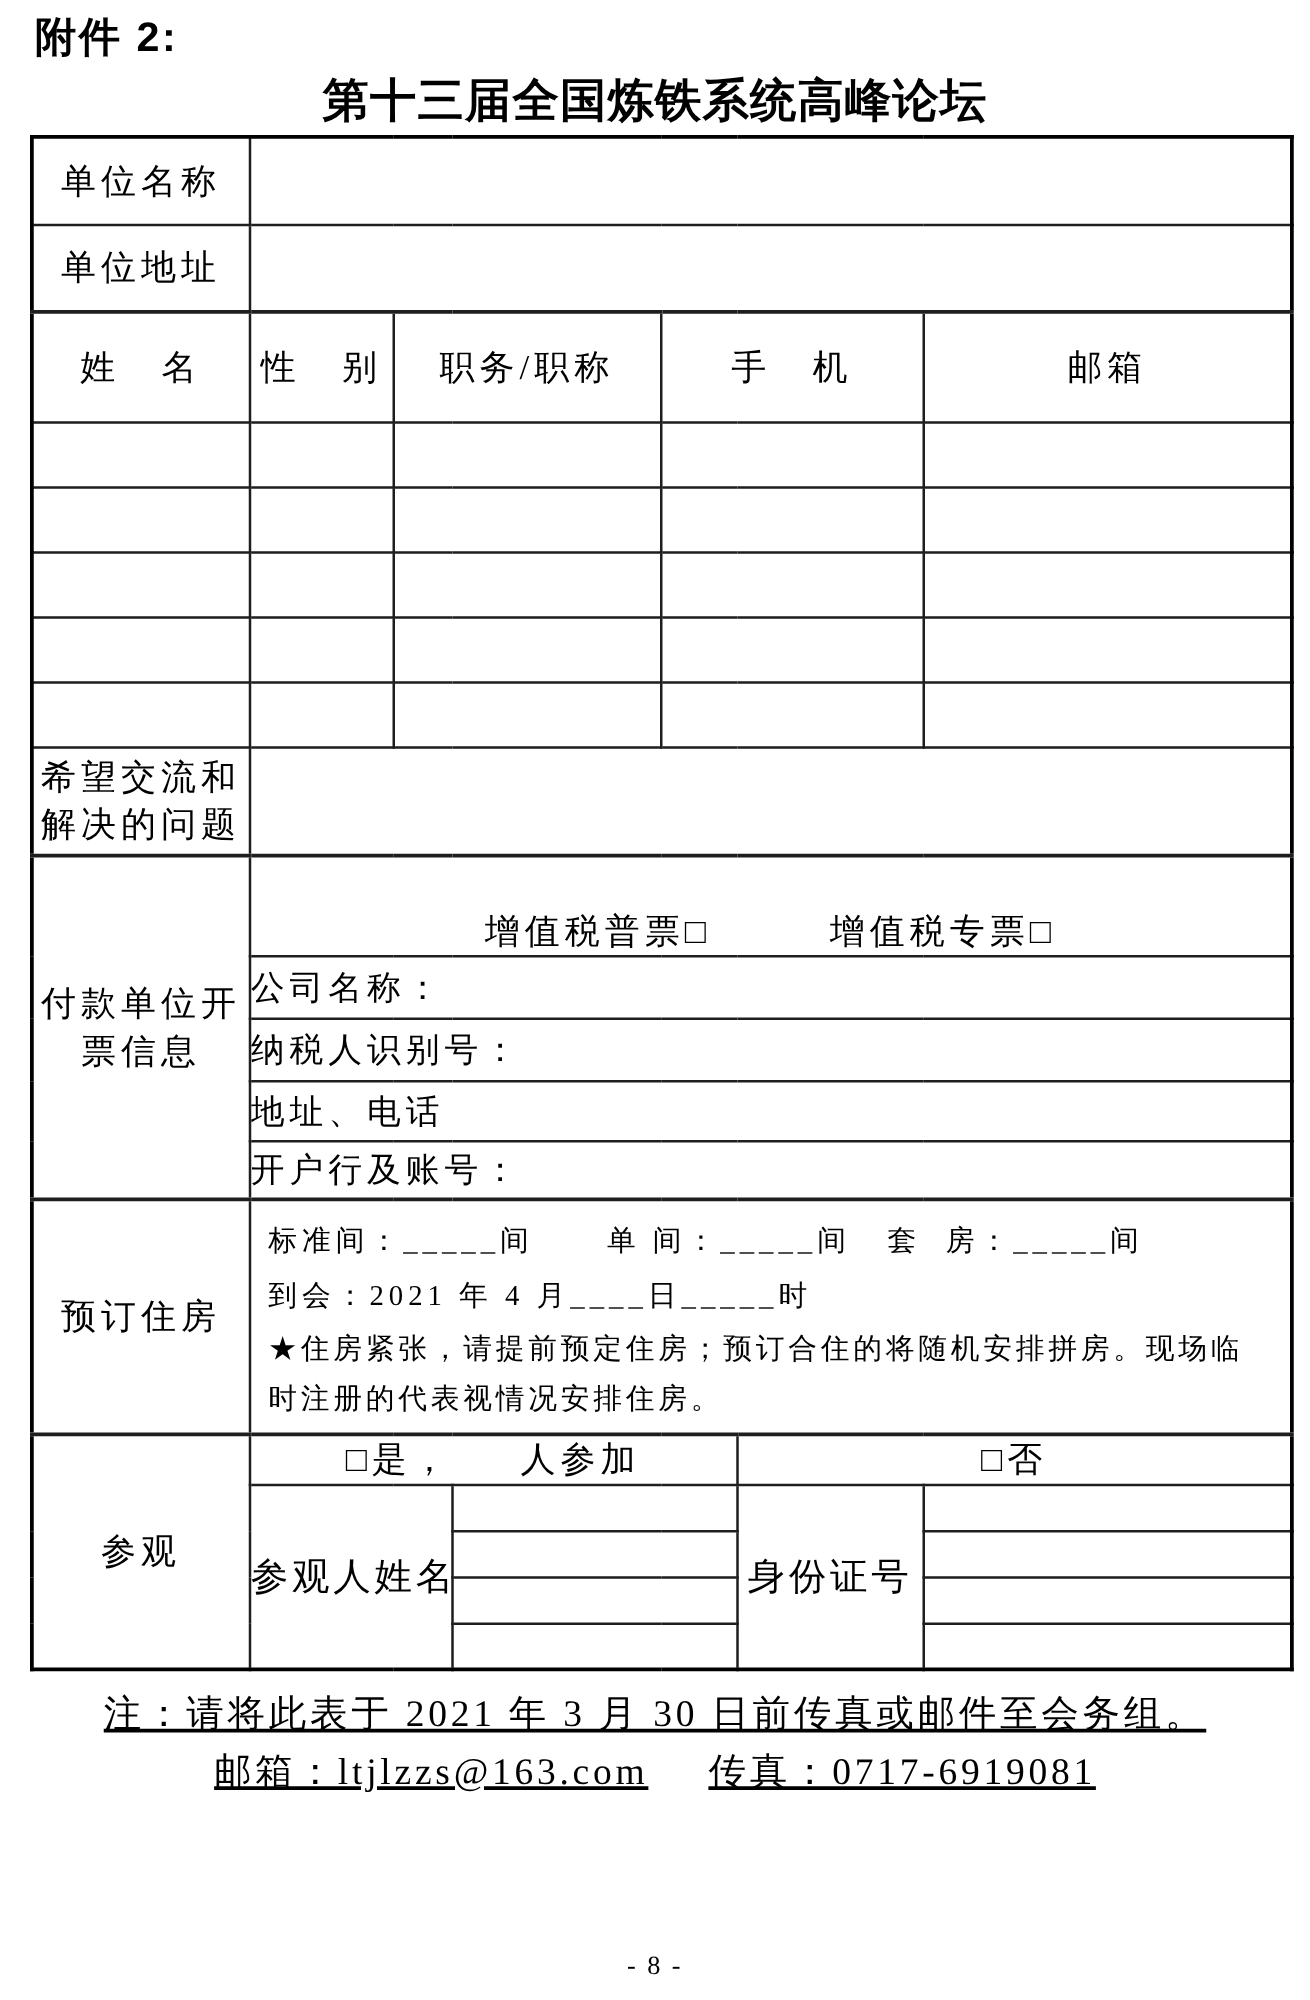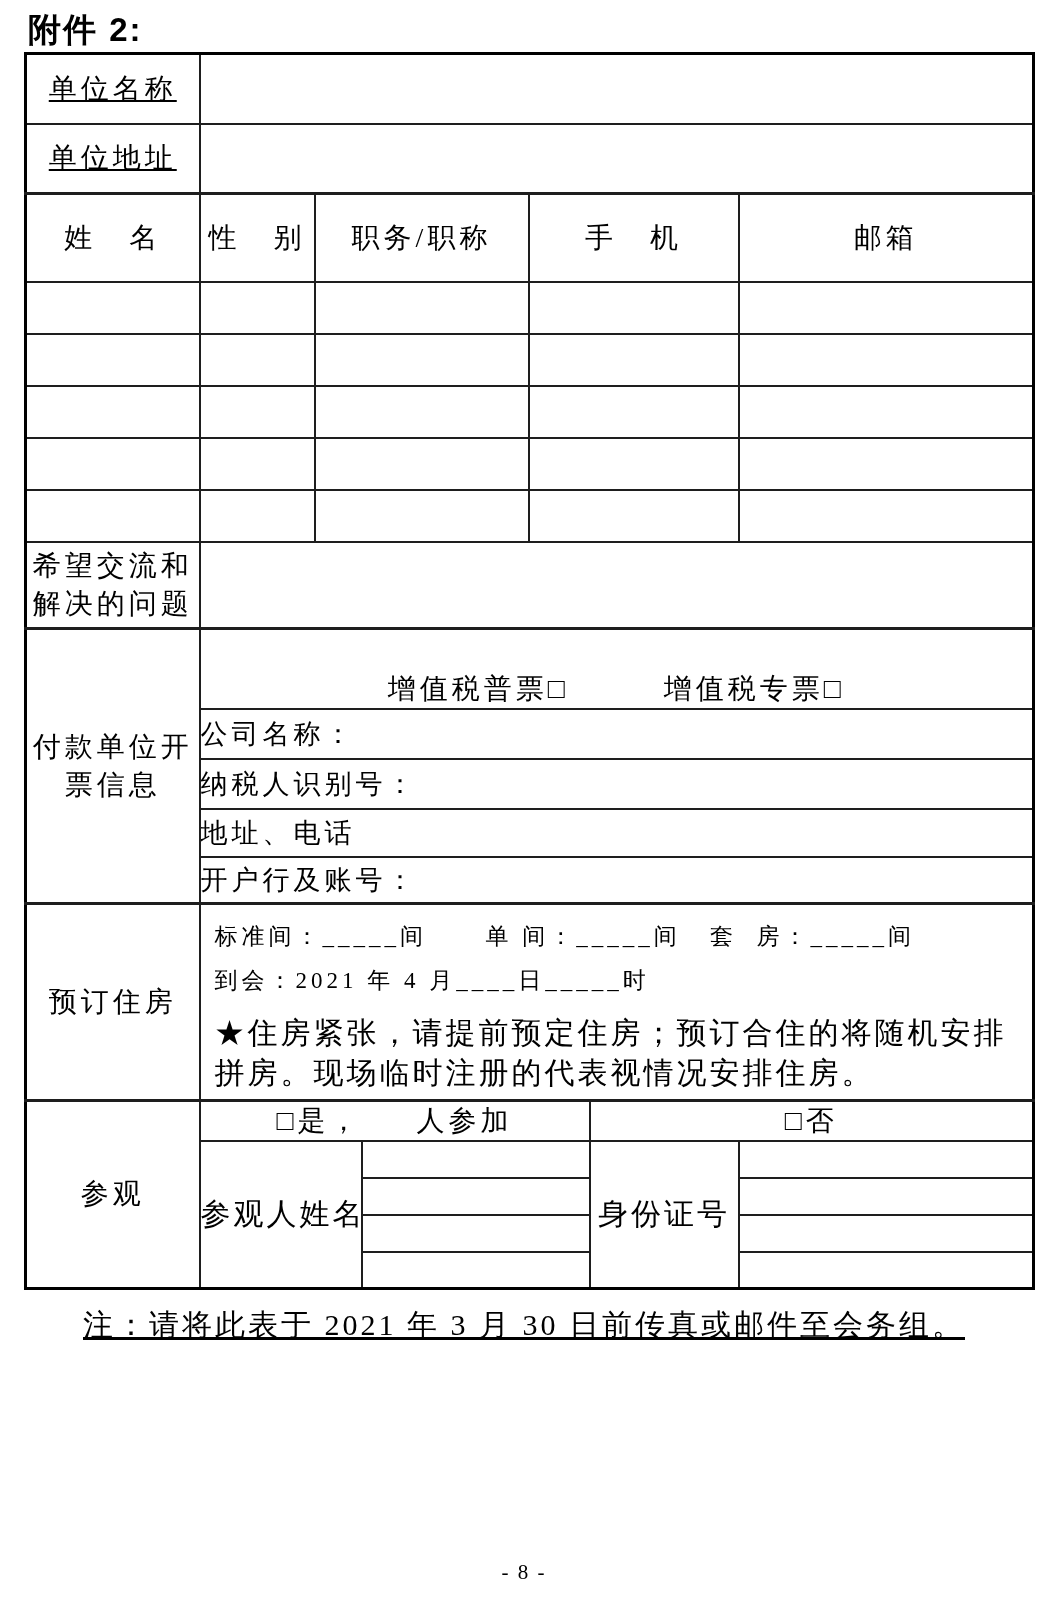--- a/index.html
+++ b/index.html
@@ -20,48 +20,49 @@
   .title.second { margin-top:2px; line-height:52px; }
   table.form {
     border-collapse:collapse; table-layout:fixed;
     width:1008px; margin:2px 0 0 24px;
     border:3px solid #000;
   }
   td {
     border:2px solid #1e1e1e; padding:0; vertical-align:middle;
     font-size:28px; letter-spacing:4px; overflow:hidden;
   }
-  tr.rh70 { height:70px;text-decoration:underline; } tr.rh88 { height:88px; } tr.rh52 { height:52px; }
+  tr.rh70 { height:70px; } tr.rh88 { height:88px; } tr.rh52 { height:52px; }
   tr.rh87 { height:87px; } tr.rh46 { height:46px; } tr.rh50 { height:50px; }
   tr.rh48 { height:48px; } tr.rh188 { height:188px; } tr.rh39 { height:39px; }
   tr.rh37 { height:37px; }
   .bt3 { border-top-width:3px; }
   .lbl { text-align:center; }
   .field { text-align:left; font-size:27px; }
   .vat-row { display:flex; justify-content:center; align-items:center; gap:95px; }
   .vat-opt { white-space:nowrap;margin-top:40px; }
   .housing-cell { padding:10px 12px 6px 14px; }
   .housing-line { font-size:23px; line-height:44px; white-space:nowrap; }
-  .housing-note { font-size:30px; line-height:40px; letter-spacing:3px;margin-top:10px; }
+  .housing-note { font-size:23px; line-height:40px; letter-spacing:3px; }
   .nowrap { white-space:nowrap; }
   .small-lbl { font-size:30px; letter-spacing:3px; }
   .note-block { margin-top:12px; text-align:center; font-size:30px; letter-spacing:3px;text-decoration:underline; }
   .note-line { line-height:46px; }
   .note-fax { margin-left:48px; }
   .pageno {
     position:absolute; top:1560px; left:0; width:100%;
     text-align:center; font-size:21px; letter-spacing:2px;
   }
 </style>
 </head>
 <body>
 
 <div class="page">
 
   <div class="attachment">附件 2:</div>
+  <div class="title">第十三届全国炼铁系统高峰论坛</div>
 
   <table class="form">
     <colgroup>
       <col style="width:174px">
         <col style="width:115px">
         <col style="width:47px">
       <col style="width:167px">
         <col style="width:61px">
         <col style="width:149px">
       <col style="width:295px">
@@ -185,17 +186,20 @@
     </tr>
     <tr class="rh37">
       <td colspan="2"></td>
       <td></td>
     </tr>
   </tbody>
     </table>
 
   <div class="note-block">
     <div class="note-line">注：请将此表于 2021 年 3 月 30 日前传真或邮件至会务组。</div>
+    <div class="note-line">
+      <span>邮箱：ltjlzzs@163.com</span><span class="note-fax">传真：0717-6919081</span>
+    </div>
   </div>
 
   <div class="pageno">- 8 -</div>
 
 </div>
 
 </body></html>

